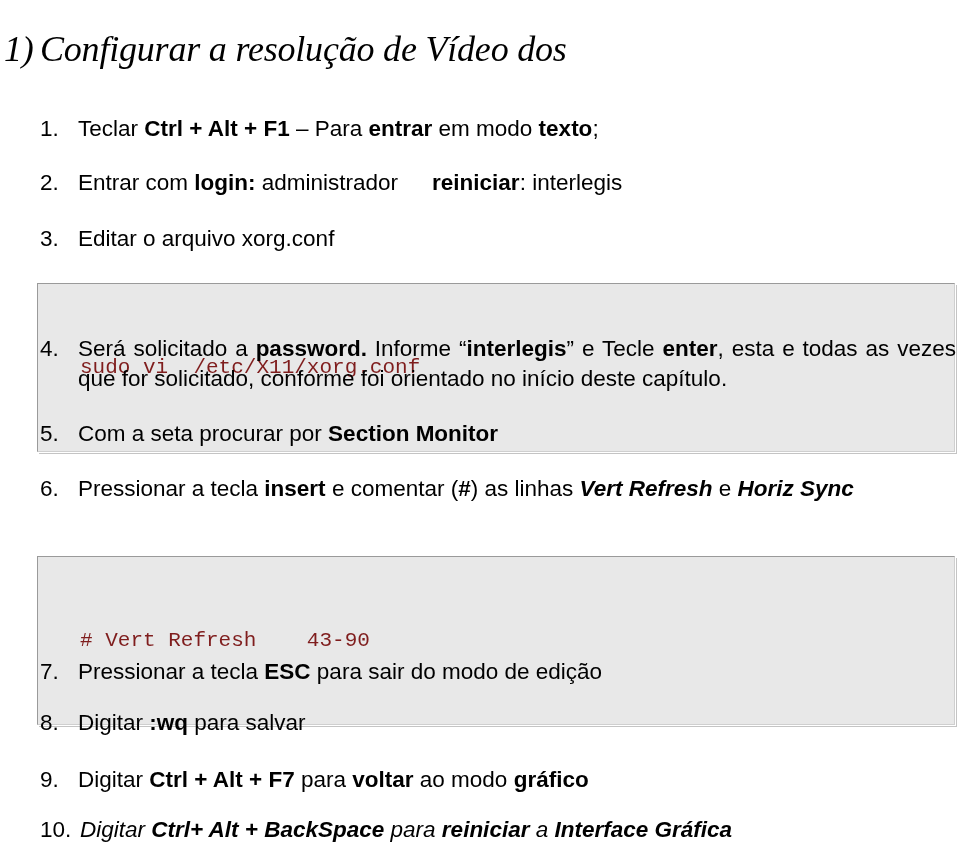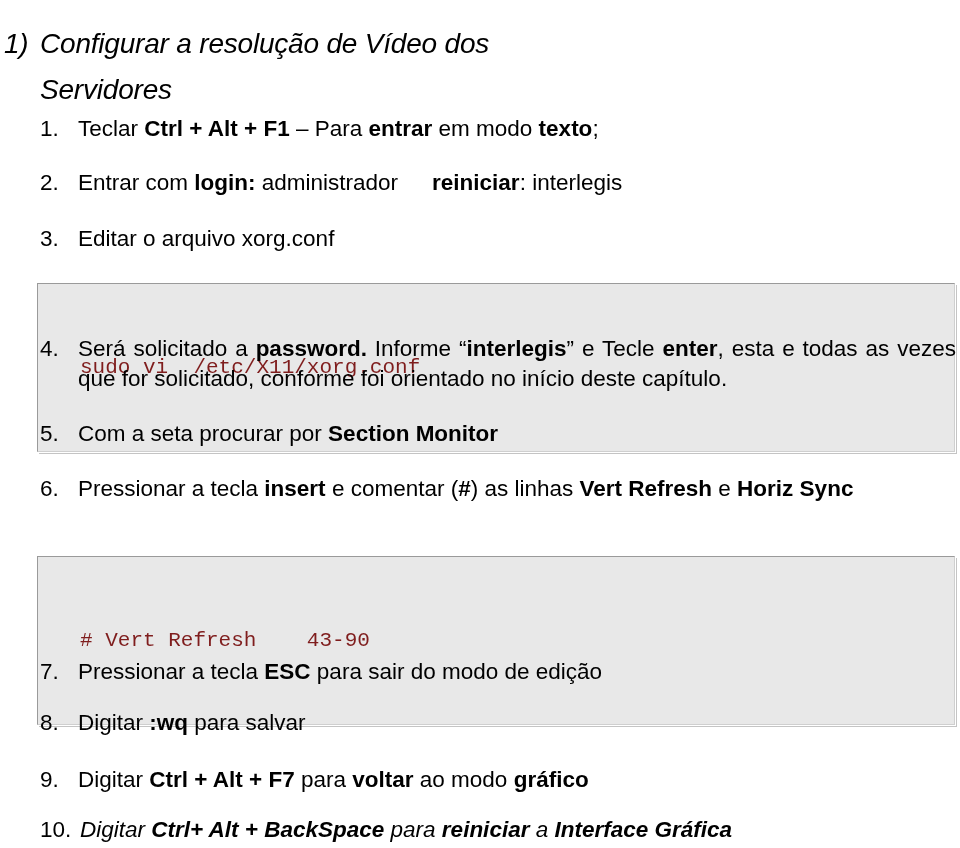--- a/index.html
+++ b/index.html
@@ -22,26 +22,27 @@
     height: 848px;
     box-sizing: border-box;
   }
 
   
   .doc-title {
     position: absolute;
     left: 4px;
     top: 2px;
     width: 940px;
-    font-size: 28px;
+    font-size: 36px;
     line-height: 46px;
     font-style: italic;
     font-weight: normal;
     letter-spacing: -0.2px;
     color: #000;
+    font-family: Liberation Serif, serif;
   }
   .doc-title .t-num {
     display: inline-block;
     width: 36px;
   }
   .doc-title .t-l2 {
     display: block;
     padding-left: 36px;
   }
 
@@ -67,21 +68,21 @@
     margin-left: 38px;
   }
   .item.justify .body {
     text-align: justify;
     text-align-last: left;
   }
   .item.wide-num .num { width: 40px; }
   .item.wide-num .body { margin-left: 40px; font-style: italic; }
 
   b, strong { font-weight: bold; }
-  .bi { font-weight: bold; }
+  .bi { font-weight: bold; font-style: italic; }
   .gap { display: inline-block; width: 34px; }
 
   
   .codebox {
     position: absolute;
     left: 37px;
     box-sizing: border-box;
     background: #e8e8e8;
     border: 1px solid #9a9a9a;
     border-right-color: #cfcfcf;
@@ -96,21 +97,20 @@
   }
   .codebox .line { display: block; }
 </style>
 </head>
 <body>
 
 <div class="page">
 
   <h1 class="doc-title">
     <span class="t-num">1)</span><span>Configurar a resolução de Vídeo dos</span>
-    <span class="t-l2">Servidores</span>
   </h1>
 
   <div class="item" id="step-1" style="top:114px;">
     <span class="num">1.</span>
     <span class="body">Teclar <b>Ctrl + Alt + F1</b> – Para <b>entrar</b> em modo <b>texto</b>;</span>
   </div>
 
   <div class="item" id="step-2" style="top:168px;">
     <span class="num">2.</span>
     <span class="body">Entrar com <b>login:</b> administrador<span class="gap"></span><b>reiniciar</b>: interlegis</span>

